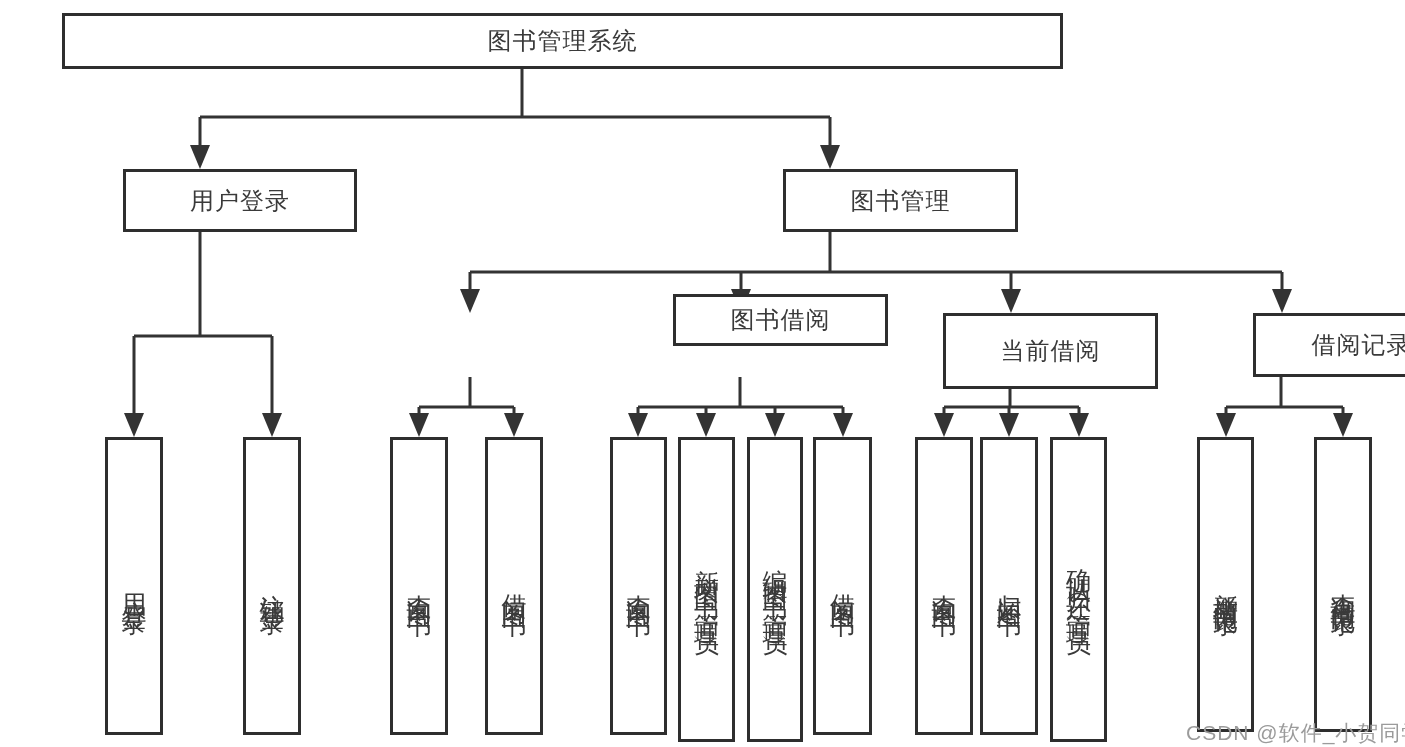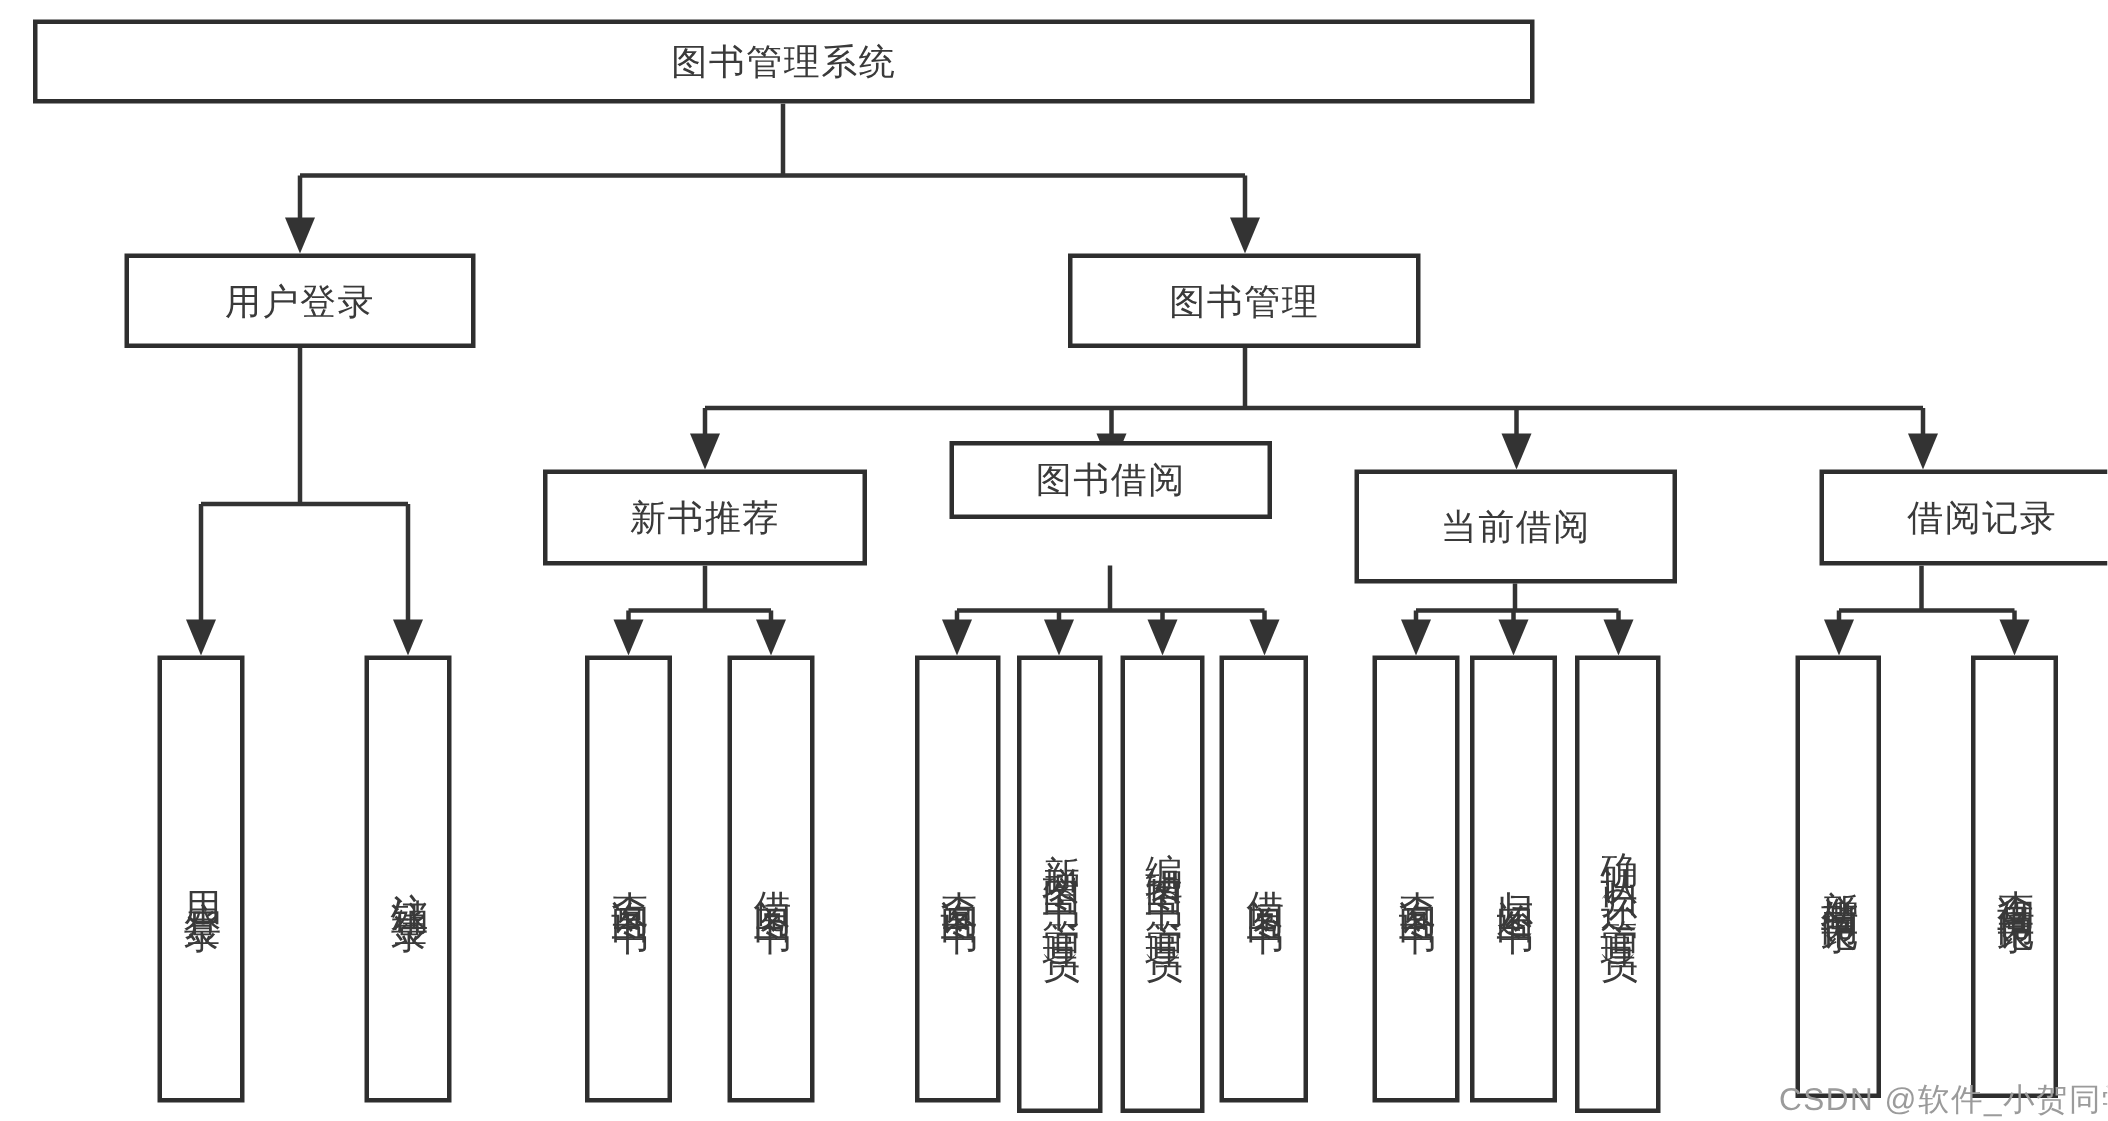--- a/index.html
+++ b/index.html
@@ -27,20 +27,21 @@
     color: #3a3a3a;
     display: flex;
     align-items: center;
     justify-content: center;
     z-index: 2;
   }
   .h {
     font-size: 24px;
     letter-spacing: 1px;
     white-space: nowrap;
+    margin-left: 40px;
   }
   .v {
     writing-mode: vertical-rl;
     text-orientation: mixed;
     font-size: 25px;
     line-height: 1;
     white-space: nowrap;
   }
   .v4 { letter-spacing: 6px; }
   .v6 { letter-spacing: 4px; }
@@ -90,23 +91,22 @@
       <polygon points="999,413 1019,413 1009,437"></polygon>
       <polygon points="1069,413 1089,413 1079,437"></polygon>
       <polygon points="1216,413 1236,413 1226,437"></polygon>
       <polygon points="1333,413 1353,413 1343,437"></polygon>
     </g>
   </svg>
 
   <div class="box h" style="left:22px;top:13px;width:1001px;height:56px">图书管理系统</div>
 
   <div class="box h" style="left:83px;top:169px;width:234px;height:63px">用户登录</div>
-  <div class="box h" style="left:712px;top:169px;width:235px;height:63px">图书管理</div>
+  <div class="box h" style="left:743px;top:169px;width:235px;height:63px">图书管理</div>
 
-  <div class="box h" style="left:362px;top:313px;width:216px;height:64px">新书推荐</div>
   <div class="box h" style="left:633px;top:294px;width:215px;height:52px">图书借阅</div>
   <div class="box h" style="left:903px;top:313px;width:215px;height:76px">当前借阅</div>
   <div class="box h" style="left:1213px;top:313px;width:217px;height:64px">借阅记录</div>
 
   <div class="box v v4" style="left:105px;top:437px;width:58px;height:298px">用户登录</div>
   <div class="box v v4" style="left:243px;top:437px;width:58px;height:298px">注销登录</div>
 
   <div class="box v v4" style="left:390px;top:437px;width:58px;height:298px">查询图书</div>
   <div class="box v v4" style="left:485px;top:437px;width:58px;height:298px">借阅图书</div>
 

